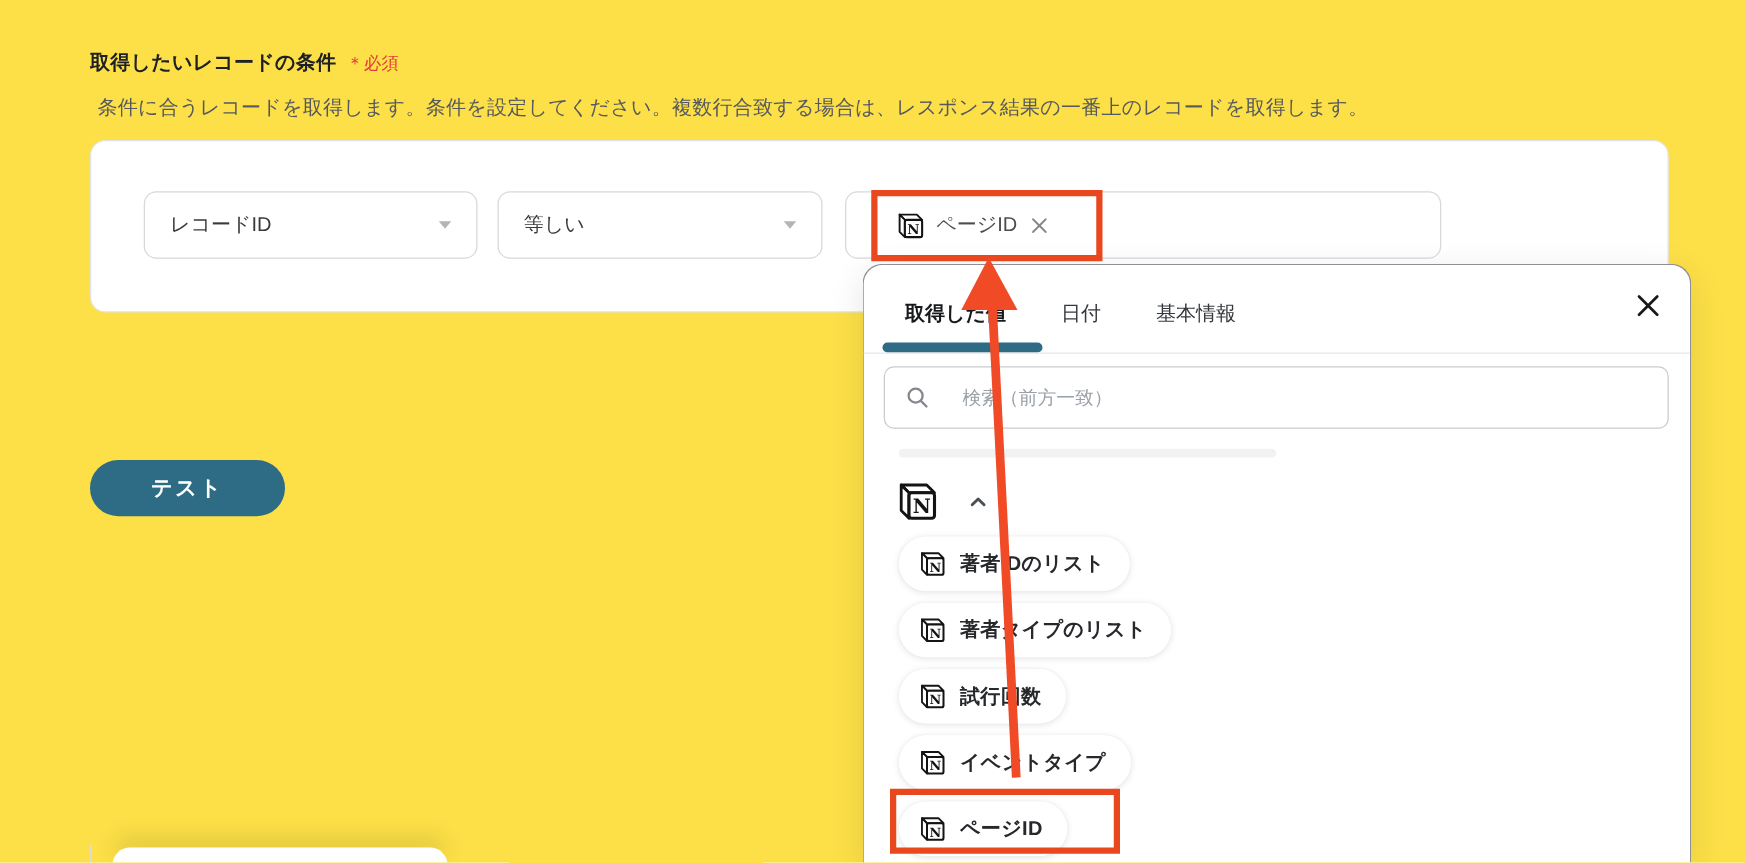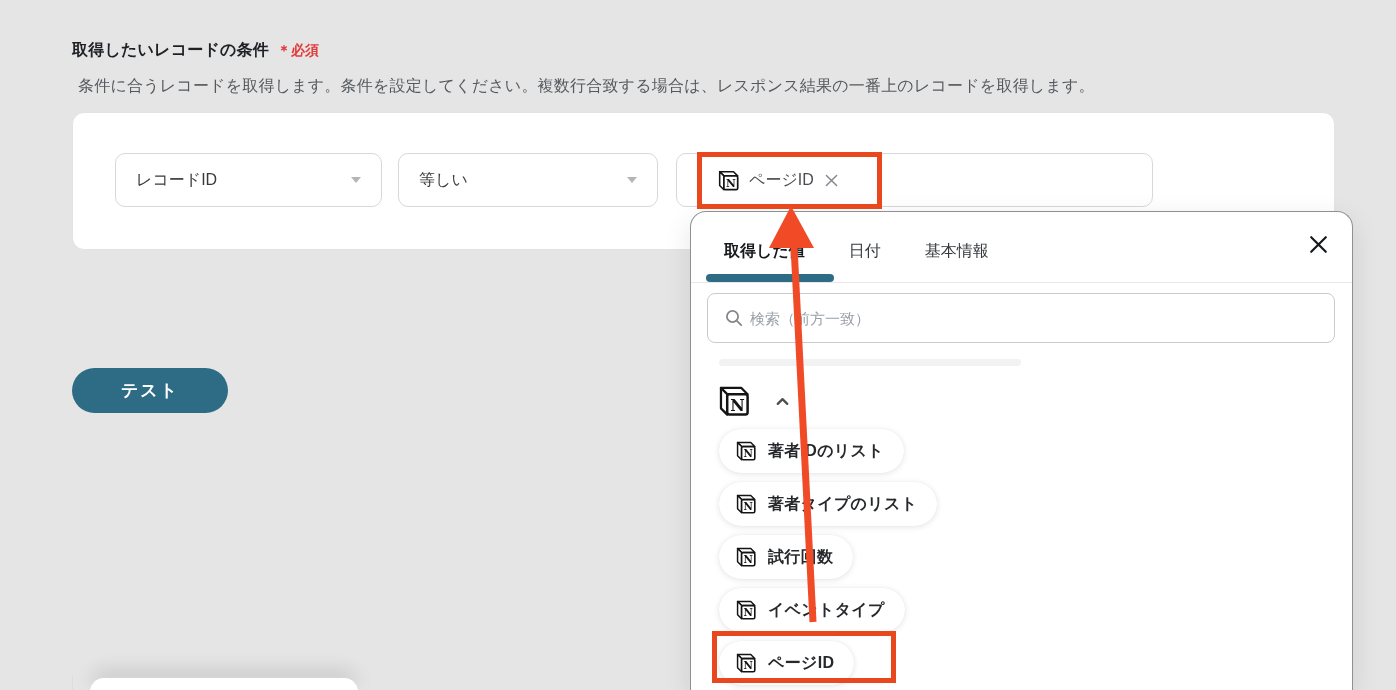--- a/index.html
+++ b/index.html
@@ -1,22 +1,22 @@
 <!DOCTYPE html>
 <html><head>
 <meta charset="utf-8">
 <style>
   * { margin:0; padding:0; box-sizing:border-box; }
   body { background:#fff; font-family:"Liberation Sans","DejaVu Sans",sans-serif; }
-  .canvas { position:relative; width:1396px; height:690px; background:#e5e5e5; overflow:hidden; }
+  .canvas { position:relative; width:1396px; height:690px; background:#fde047; overflow:hidden; }
 
   
   .title-row { position:absolute; left:72px; top:40px; display:flex; align-items:baseline; gap:8px; }
   .page-title { font-size:16px; font-weight:700; color:#1d2024; letter-spacing:.2px; }
-  .required { font-size:14px; font-weight:700; color:#e23b3d; }
+  .required { font-size:14px; font-weight:400; color:#e23b3d; }
   .description { position:absolute; left:78px; top:76px; font-size:16px; color:#55595e; letter-spacing:.2px; }
 
   
   .condition-card { position:absolute; left:72px; top:112px; width:1263px; height:138px;
     border:1px solid #e2e3e5; border-radius:12px; background:#fff; }
   .select, .value-field { position:absolute; top:153px; height:54px; background:#fff;
     border:1px solid #d7d8da; border-radius:10px; display:flex; align-items:center; }
   .select { justify-content:space-between; padding:0 20px; font-size:16px; color:#37393c; cursor:pointer; }
   .sel-target { left:115px; width:267px; }
   .sel-operator { left:398px; width:260px; }
@@ -47,21 +47,21 @@
     box-shadow:0 8px 28px rgba(0,0,0,.10); }
   .tabs { position:absolute; left:15px; top:24px; display:flex; gap:8px; }
   .tab { height:30px; display:flex; align-items:center; padding:0 18px; font-size:16px; color:#34383d; cursor:pointer; }
   .tab.active { font-weight:700; color:#17191c; }
   .tab-indicator { position:absolute; left:15px; top:62px; width:128px; height:8px; border-radius:4px; background:#2e6c85; }
   .tabs-divider { position:absolute; left:0; right:0; top:70px; height:1px; background:#e8e8ea; }
   .panel-close { position:absolute; right:20px; top:18px; width:28px; height:28px; display:flex;
     align-items:center; justify-content:center; cursor:pointer; background:none; border:none; }
 
   .search-box { position:absolute; left:16px; top:81px; width:628px; height:50px; border:1px solid #c9cbce;
-    border-radius:8px; display:flex; align-items:center; gap:6px; padding:0 16px; background:#fff; }
+    border-radius:8px; display:flex; align-items:center; gap:26px; padding:0 16px; background:#fff; }
   .search-box input { border:none; outline:none; flex:1; font-size:15px; color:#2d3136; font-family:inherit; background:transparent; }
   .search-box input::placeholder { color:#9aa0a8; }
 
   .scroll-hint { position:absolute; left:28px; top:147px; width:302px; height:7px; background:#f2f2f3; border-radius:4px; }
 
   .group-header { position:absolute; left:26px; top:172px; display:flex; align-items:center; gap:14px; cursor:pointer; }
   .group-title { font-size:17px; font-weight:700; color:#42474e; letter-spacing:.3px; }
   .group-header .chev { margin-left:8px; display:flex; }
 
   .pill-list { position:absolute; left:28px; top:217px; display:flex; flex-direction:column; align-items:flex-start; }

